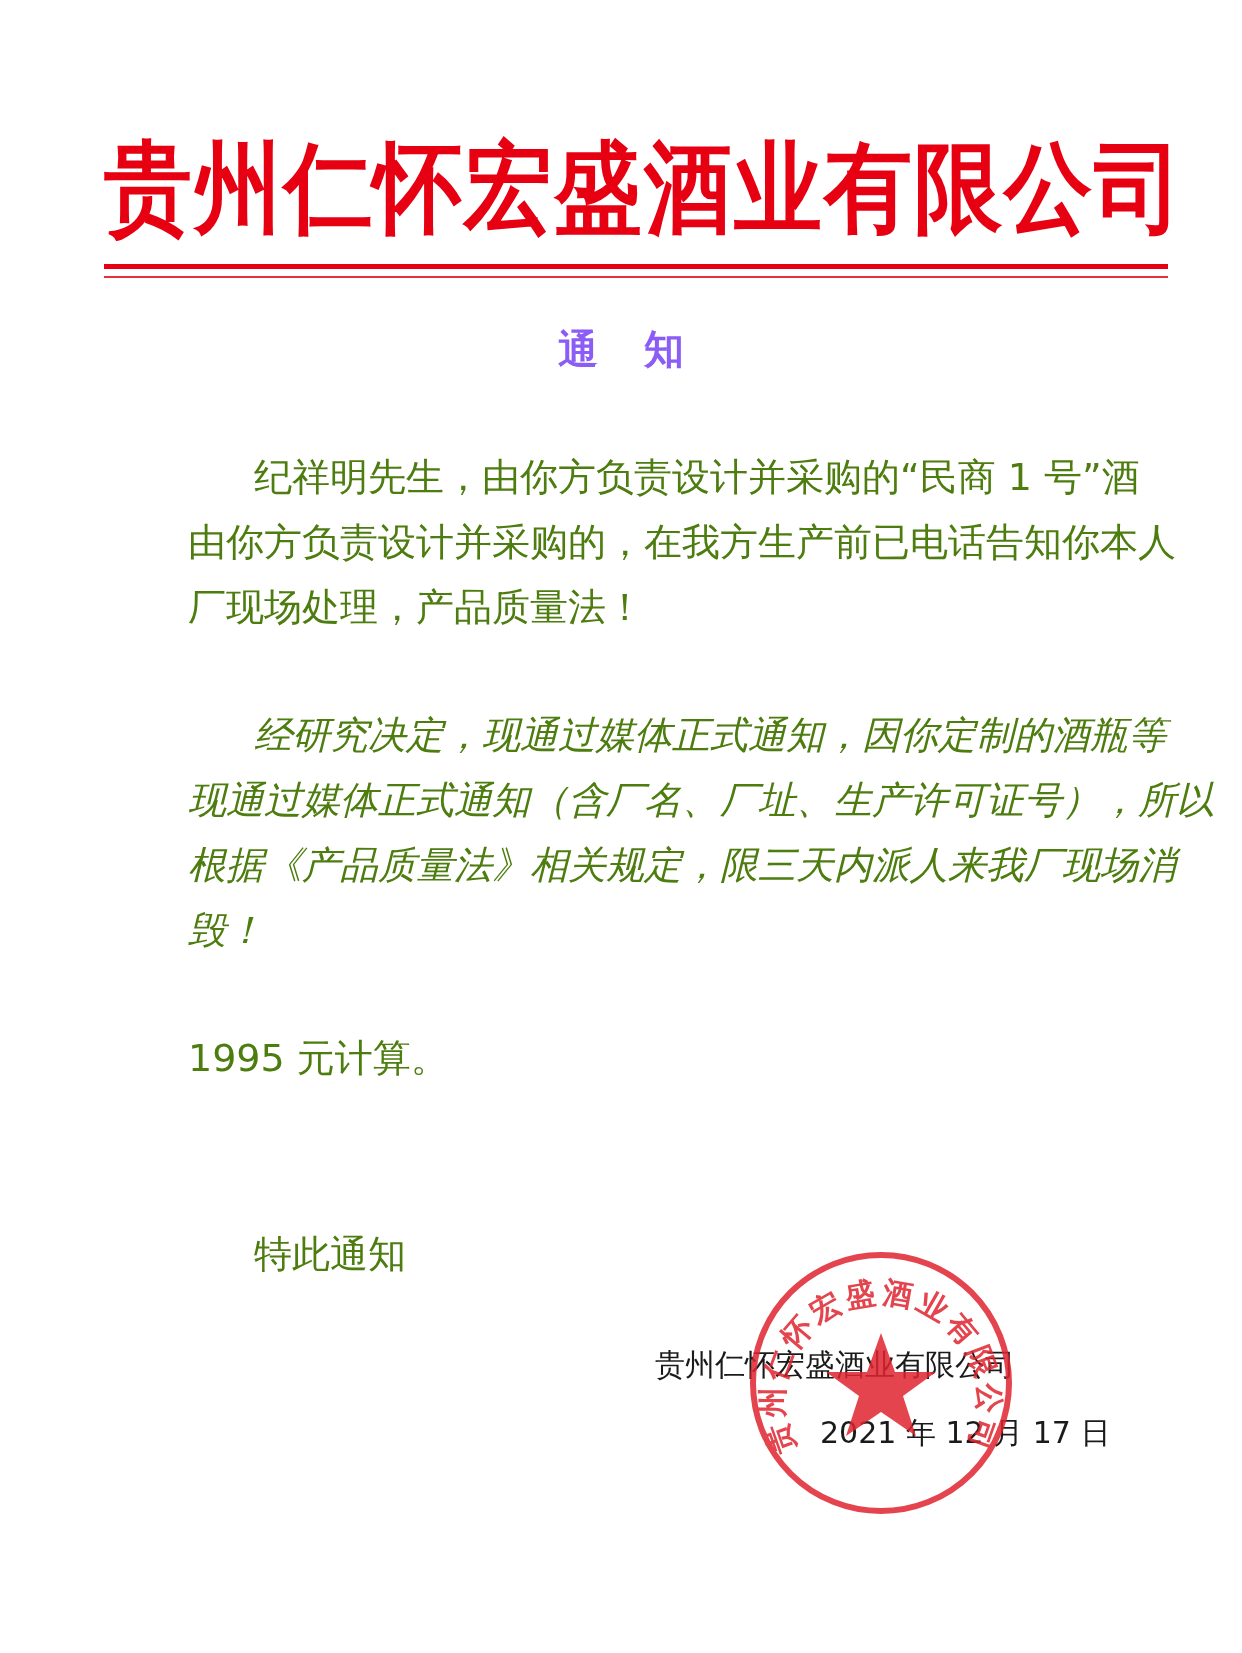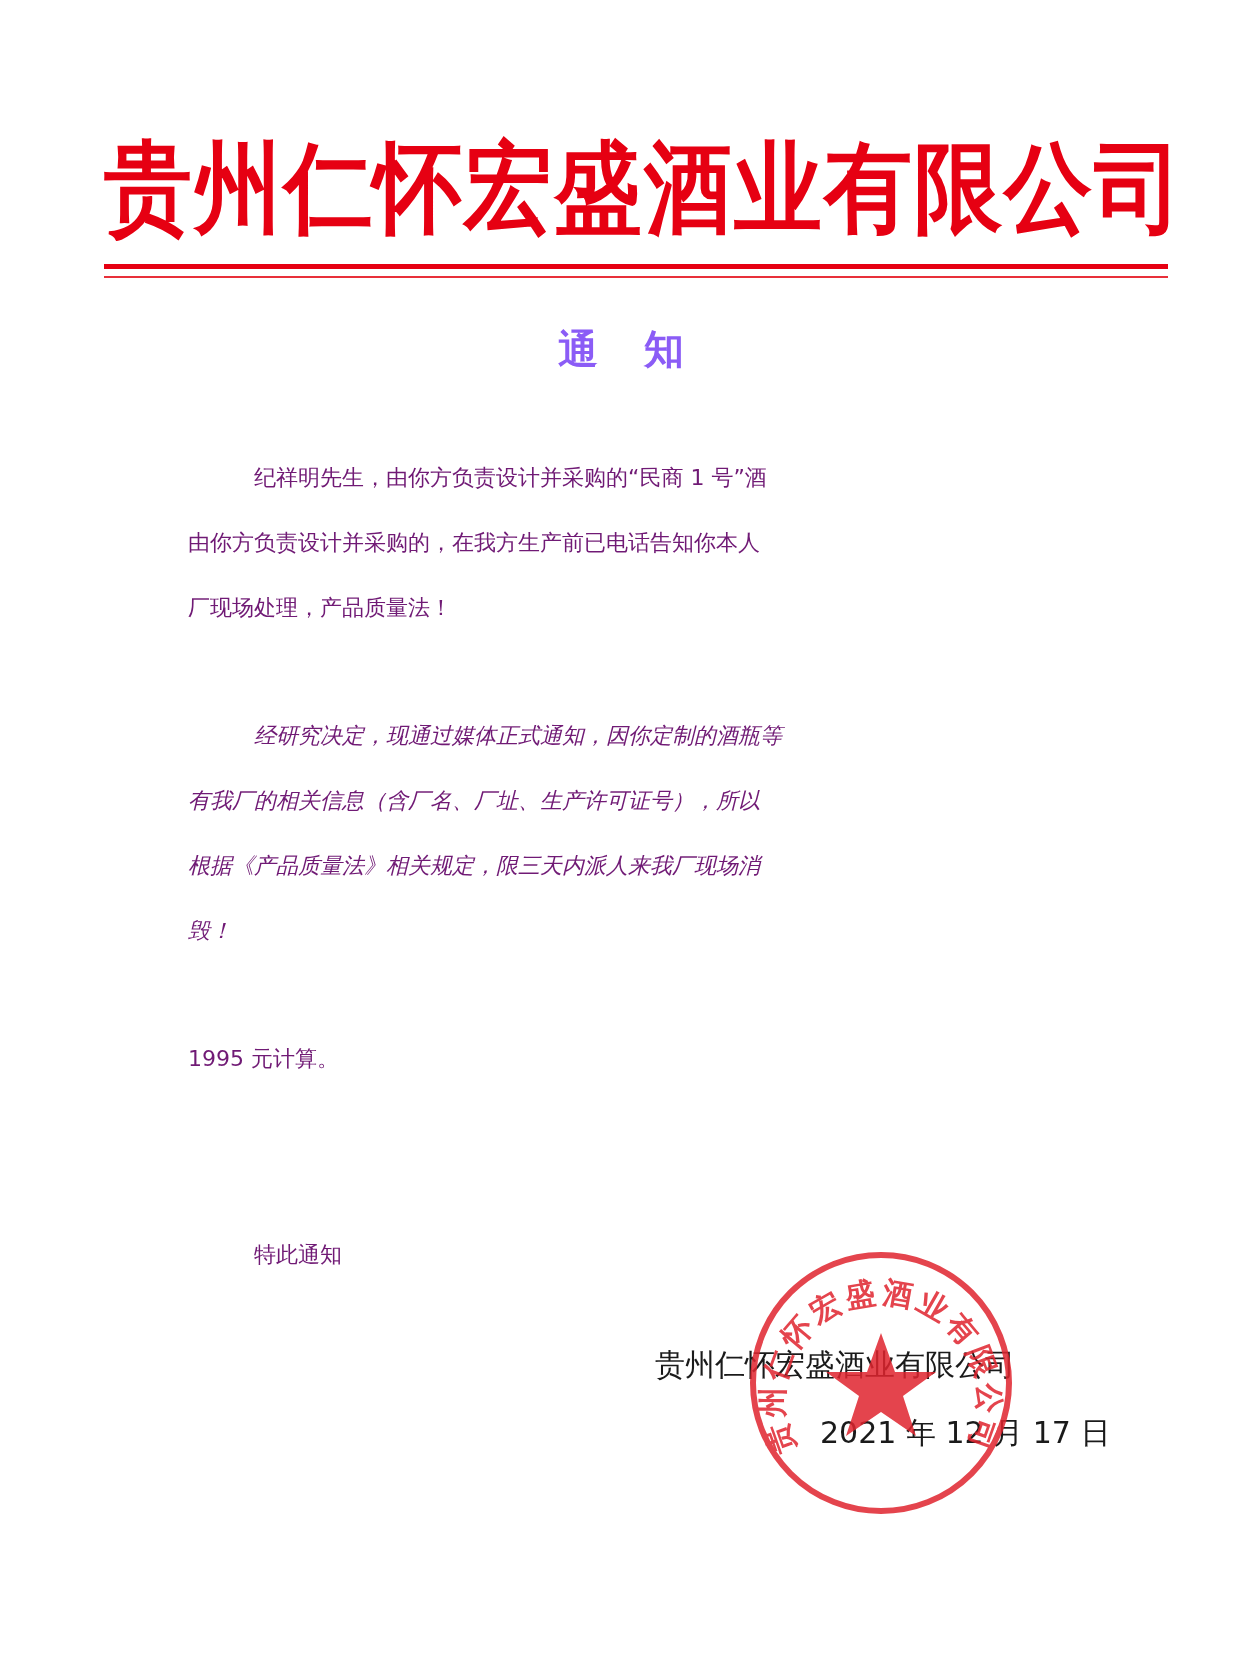--- a/index.html
+++ b/index.html
@@ -6,21 +6,21 @@
   body { width: 1242px; height: 1653px; position: relative; overflow: hidden;
          font-family: "DejaVu Serif", "Liberation Serif", serif; color: #1a1a1a; }
   .letterhead { position: absolute; left: 104px; top: 138px; width: 1040px; text-align: center;
                 font-family: "DejaVu Serif", serif; font-weight: bold; font-size: 88px;
                 letter-spacing: 2px; color: #e60012; line-height: 1; transform: scaleY(1.12);
                 transform-origin: top center; white-space: nowrap; }
   .rule-thick { position: absolute; left: 104px; top: 264px; width: 1064px; height: 5px; background: #e60012; }
   .rule-thin { position: absolute; left: 104px; top: 276px; width: 1064px; height: 2px; background: #e8303a; }
   .title { position: absolute; left: 0; width: 1242px; top: 322px; text-align: center;
            font-size: 40px; font-weight: bold; letter-spacing: 46px; color: #8b5cf6; padding-left: 46px; box-sizing: border-box; }
-  .para { position: absolute; left: 188px; width: 870px; font-size: 22px; line-height: 65px; color: #701a75;
+  .para { position: absolute; left: 188px; width: 870px; font-size: 38px; line-height: 65px; color: #4d7c0f;
           font-family: "DejaVu Sans", "Liberation Sans", sans-serif; }
   .para .line { display: block; white-space: nowrap; }
   .para .indent { padding-left: 66px; }
   .p1 { top: 445px; }
   .p2 { top: 703px; font-style: italic; }
   .p3 { top: 1026px; }
   .p4 { top: 1222px; }
   .signature { position: absolute; left: 655px; top: 1350px; font-size: 30px; line-height: 30px; white-space: nowrap;
                font-family: "DejaVu Sans", "Liberation Sans", sans-serif; z-index: 2; }
   .date { position: absolute; left: 784px; top: 1418px; font-size: 30px; line-height: 30px; white-space: nowrap;
@@ -37,21 +37,21 @@
 <div class="title">通知</div>
 
 <div class="para p1">
   <span class="line indent">纪祥明先生，由你方负责设计并采购的“民商 1 号”酒</span>
   <span class="line">由你方负责设计并采购的，在我方生产前已电话告知你本人</span>
   <span class="line">厂现场处理，产品质量法！</span>
 </div>
 
 <div class="para p2">
   <span class="line indent">经研究决定，现通过媒体正式通知，因你定制的酒瓶等</span>
-  <span class="line">有我厂的相关信息（含厂名、厂址、生产许可证号），所以</span>
+  <span class="line">现通过媒体正式通知（含厂名、厂址、生产许可证号），所以</span>
   <span class="line">根据《产品质量法》相关规定，限三天内派人来我厂现场消</span>
   <span class="line">毁！</span>
 </div>
 
 <div class="para p3">
   <span class="line">1995 元计算。</span>
 </div>
 
 <div class="para p4">
   <span class="line indent">特此通知</span>

